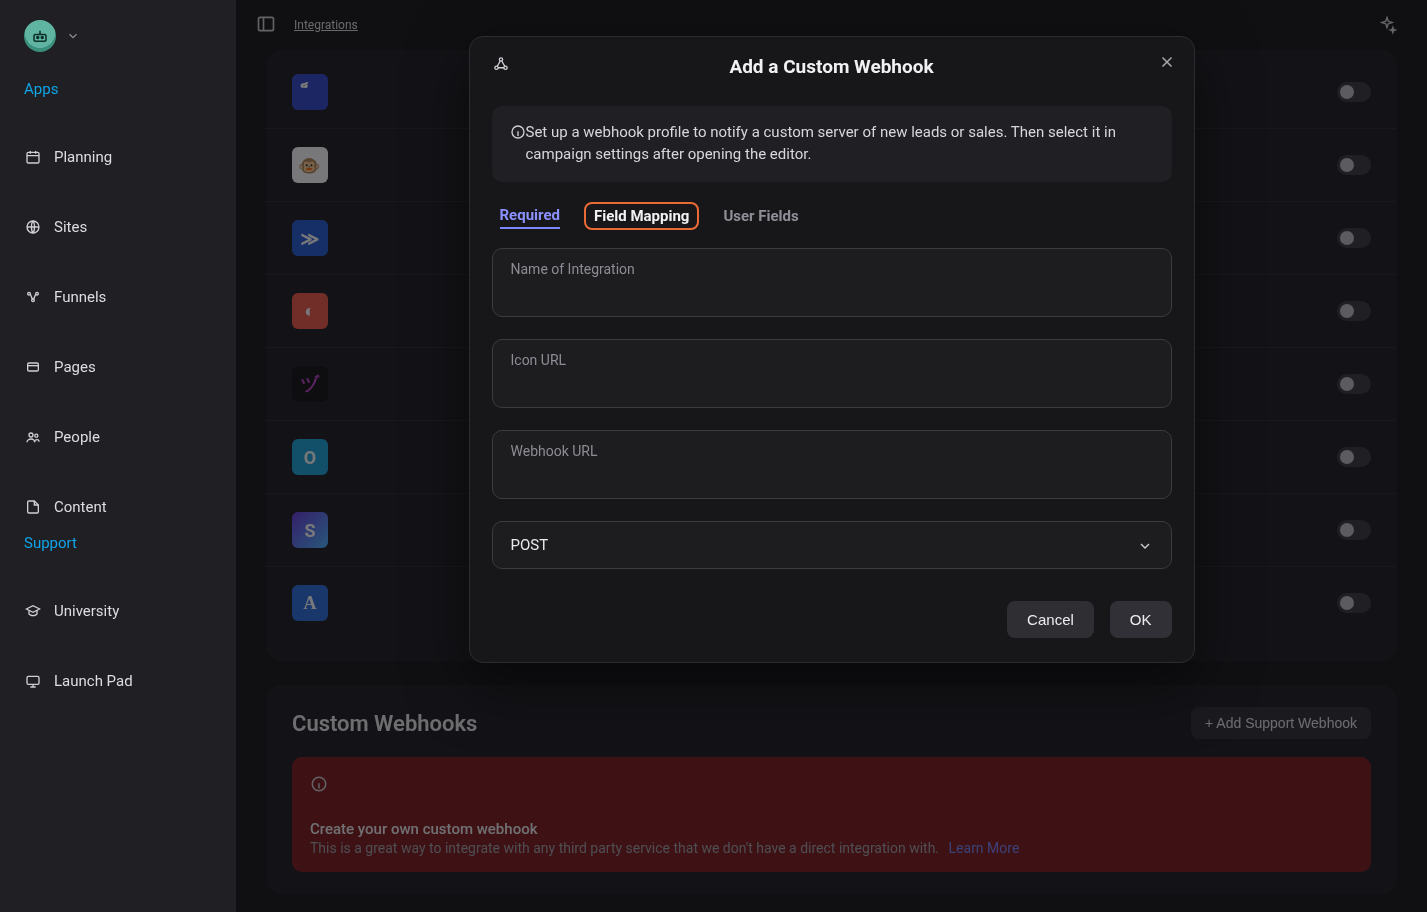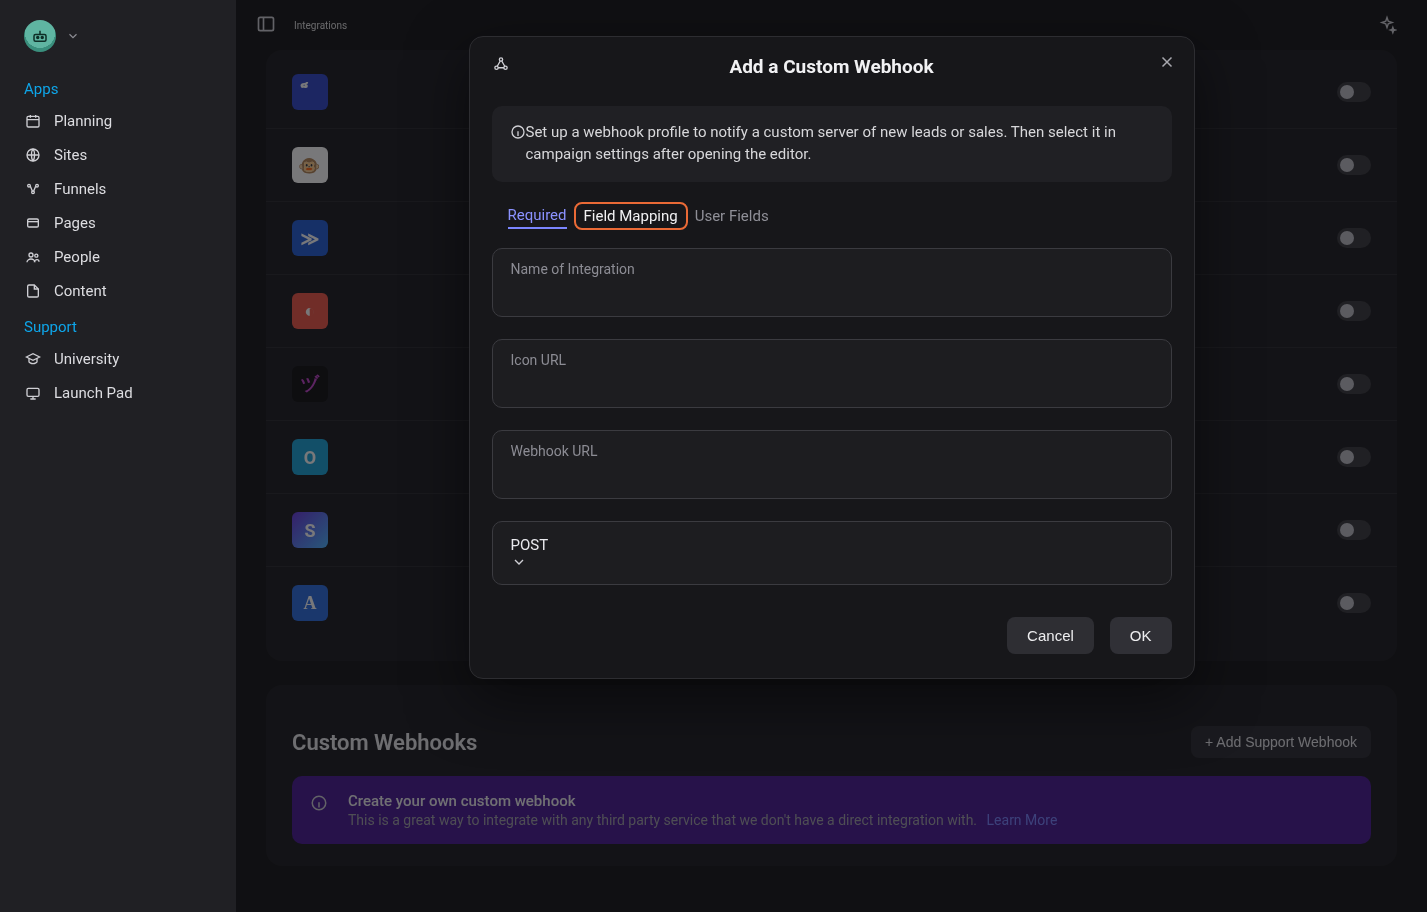--- a/index.html
+++ b/index.html
@@ -25,49 +25,49 @@
     overflow:hidden;
   }
   .app{display:flex;width:1427px;height:912px;background:#1a1a1c;position:relative;}
 
   
   .sidebar{width:236px;background:#202024;flex:0 0 auto;padding:14px 0;box-sizing:border-box;}
   .brand{display:flex;align-items:center;gap:10px;padding:6px 24px 18px;}
   .avatar{width:32px;height:32px;border-radius:50%;background:radial-gradient(circle at 50% 40%,#5fb5a2 0 60%,#3a8f7d 61% 100%);display:flex;align-items:center;justify-content:center;color:#0e2e27;font-size:16px;}
   .brand .chev{color:#8d8d94;}
   .section-label{color:#0ea5e9;font-size:15px;padding:10px 24px 6px;}
-  .nav-item{display:flex;align-items:flex-end;gap:12px;padding:8px 24px;color:#dddde1;font-size:15px;cursor:pointer;}
+  .nav-item{display:flex;align-items:flex-end;gap:12px;padding:8px 24px;color:#dddde1;font-size:15px;cursor:pointer;margin-top:36px;}
   .nav-item .ico{width:18px;height:18px;display:flex;align-items:center;justify-content:center;color:#cfcfd4;}
 
   
   .main{flex:1;position:relative;background:#1a1a1c;}
   .topbar{display:flex;align-items:center;justify-content:space-between;padding:14px 30px 14px 20px;}
   .top-left{display:flex;align-items:center;gap:16px;color:#ddd;}
   .top-left .panel-icon{width:22px;height:22px;color:#cfcfd4;}
-  .top-left .title{font-size:10px;}
+  .top-left .title{font-size:12px;text-decoration:underline;}
   .sparkle{color:#cfcfd4;}
 
   .content{padding:0 30px 40px 30px;box-sizing:border-box;}
 
   .card{background:#212124;border-radius:16px;padding:6px 0 22px;margin-bottom:24px;min-height:560px;}
   .int-row{display:flex;align-items:center;justify-content:space-between;padding:18px 26px;border-bottom:1px solid #2d2d31;}
   .int-row:last-child{border-bottom:none;}
   .int-left{display:flex;align-items:center;gap:16px;}
   .int-logo{width:36px;height:36px;border-radius:6px;display:flex;align-items:center;justify-content:center;font-weight:700;font-size:18px;color:#fff;}
   .int-name{color:#e6e6ea;font-size:16px;}
 
   .toggle{position:relative;width:34px;height:20px;border-radius:20px;background:var(--toggle);flex:0 0 auto;}
   .toggle::after{content:"";position:absolute;width:14px;height:14px;border-radius:50%;background:#bfbfc6;left:3px;top:3px;}
 
   .card2{background:#212124;border-radius:16px;padding:22px 26px;}
-  .card2-header{display:flex;align-items:center;justify-content:space-between;margin-bottom:18px;margin-top:19px;}
+  .card2-header{display:flex;align-items:center;justify-content:space-between;margin-bottom:18px;}
   .card2-header h2{margin:0;font-size:22px;font-weight:600;color:#e8e8ea;}
   .add-btn{background:#303036;color:#e6e6ea;border:none;border-radius:8px;padding:8px 14px;font-size:14px;cursor:pointer;}
 
-  .info-panel{display:flex;gap:20px;background:#4c1d95;border-radius:10px;padding:16px 18px;}
+  .info-panel{display:flex;gap:27px;background:#7f1d1d;border-radius:10px;padding:16px 18px;flex-direction:column;}
   .info-panel .info-icon{color:#cfcfd4;flex:0 0 auto;margin-top:2px;}
   .info-panel .info-title{color:#ededef;font-size:15px;font-weight:500;}
   .info-panel .info-sub{color:#a2a2aa;font-size:14px;margin-top:2px;}
   .info-panel .learn{color:#7b86ff;cursor:pointer;margin-left:6px;}
 
   
   .scrim{position:absolute;inset:0;background:rgba(10,10,12,0.55);}
   .modal{
     position:absolute;
     left:50%;top:36px;
@@ -81,30 +81,30 @@
   }
   .modal-header{display:flex;align-items:flex-start;justify-content:center;padding:18px 22px;position:relative;}
   .modal-header .webhook-ico{position:absolute;left:22px;top:18px;color:#cfcfd4;}
   .modal-title{font-size:19px;font-weight:700;color:#f1f1f3;}
   .modal-close{position:absolute;right:18px;top:16px;color:#a8a8ae;cursor:pointer;}
   .modal-body{padding:10px 22px 0;}
 
   .callout{display:flex;background:#202024;border-radius:10px;padding:16px 18px;color:#d7d7da;font-size:15px;line-height:1.45;}
   .callout .ci{color:#cfcfd4;flex:0 0 auto;margin-top:2px;}
 
-  .tabs{display:flex;gap:7px;margin:20px 16px 18px;align-items:center;}
+  .tabs{display:flex;gap:24px;margin:20px 8px 18px;align-items:center;font-weight:bold;}
   .tab{font-size:15px;color:#8f8f97;cursor:pointer;padding:4px 0;}
   .tab.active{color:#8b92ff;border-bottom:2px solid #7b86ff;padding-bottom:3px;}
   .tab.highlight{color:#f1f1f3;border:2.5px solid var(--orange);border-radius:8px;padding:3px 8px;}
 
   .field{position:relative;background:#1d1d20;border:1px solid var(--fieldborder);border-radius:10px;margin-bottom:22px;}
   .field .flabel{position:absolute;left:18px;top:12px;color:#8c8c94;font-size:14px;pointer-events:none;}
   .field input{width:100%;border:none;background:transparent;color:#e6e6ea;font-size:15px;padding:34px 18px 16px;box-sizing:border-box;outline:none;}
 
-  .select{display:flex;align-items:flex-start;justify-content:space-between;background:#1d1d20;border:1px solid var(--fieldborder);border-radius:10px;padding:14px 18px;color:#eaeaee;font-size:15px;cursor:pointer;margin-bottom:8px;flex-direction:column;}
+  .select{display:flex;align-items:flex-end;justify-content:space-between;background:#1d1d20;border:1px solid var(--fieldborder);border-radius:10px;padding:14px 18px;color:#eaeaee;font-size:15px;cursor:pointer;margin-bottom:8px;}
   .select .chev{color:#cfcfd4;}
 
   .modal-footer{display:flex;justify-content:flex-end;gap:16px;padding:24px 22px 24px;}
   .btn{border:none;border-radius:8px;padding:10px 20px;font-size:15px;cursor:pointer;}
   .btn.secondary{background:#2e2e33;color:#ededef;}
   .btn.primary{background:#303036;color:#ededef;}
 
   svg{display:block;}
 </style>
 </head>

